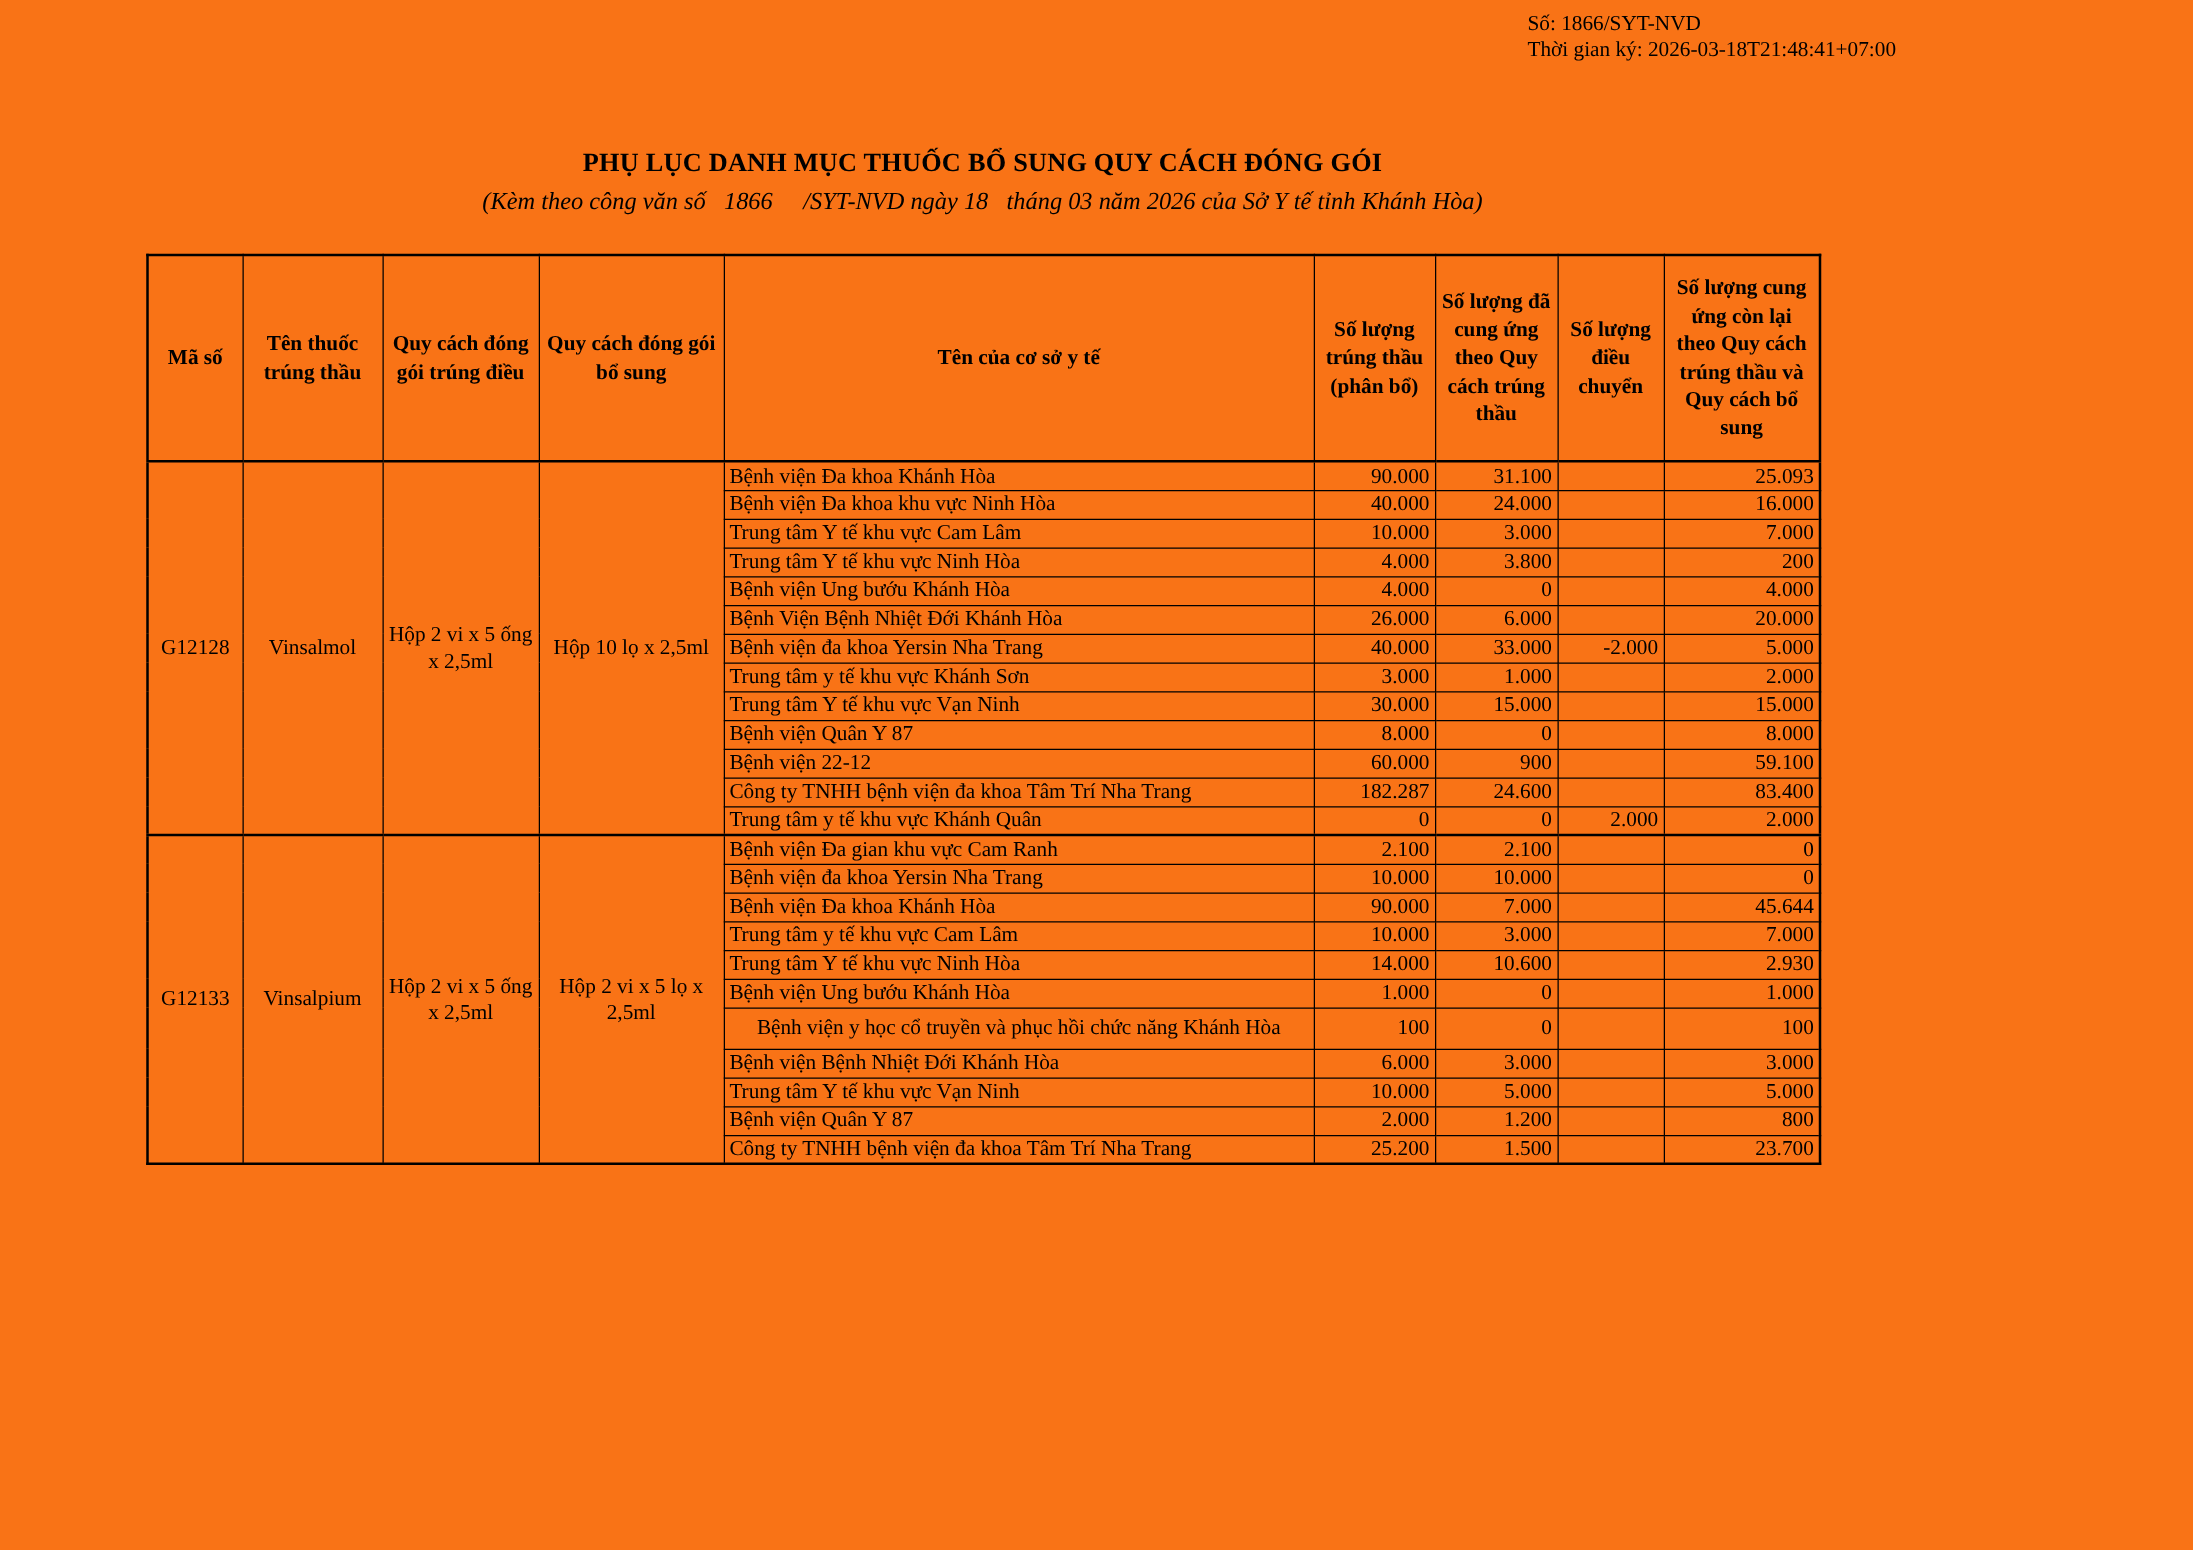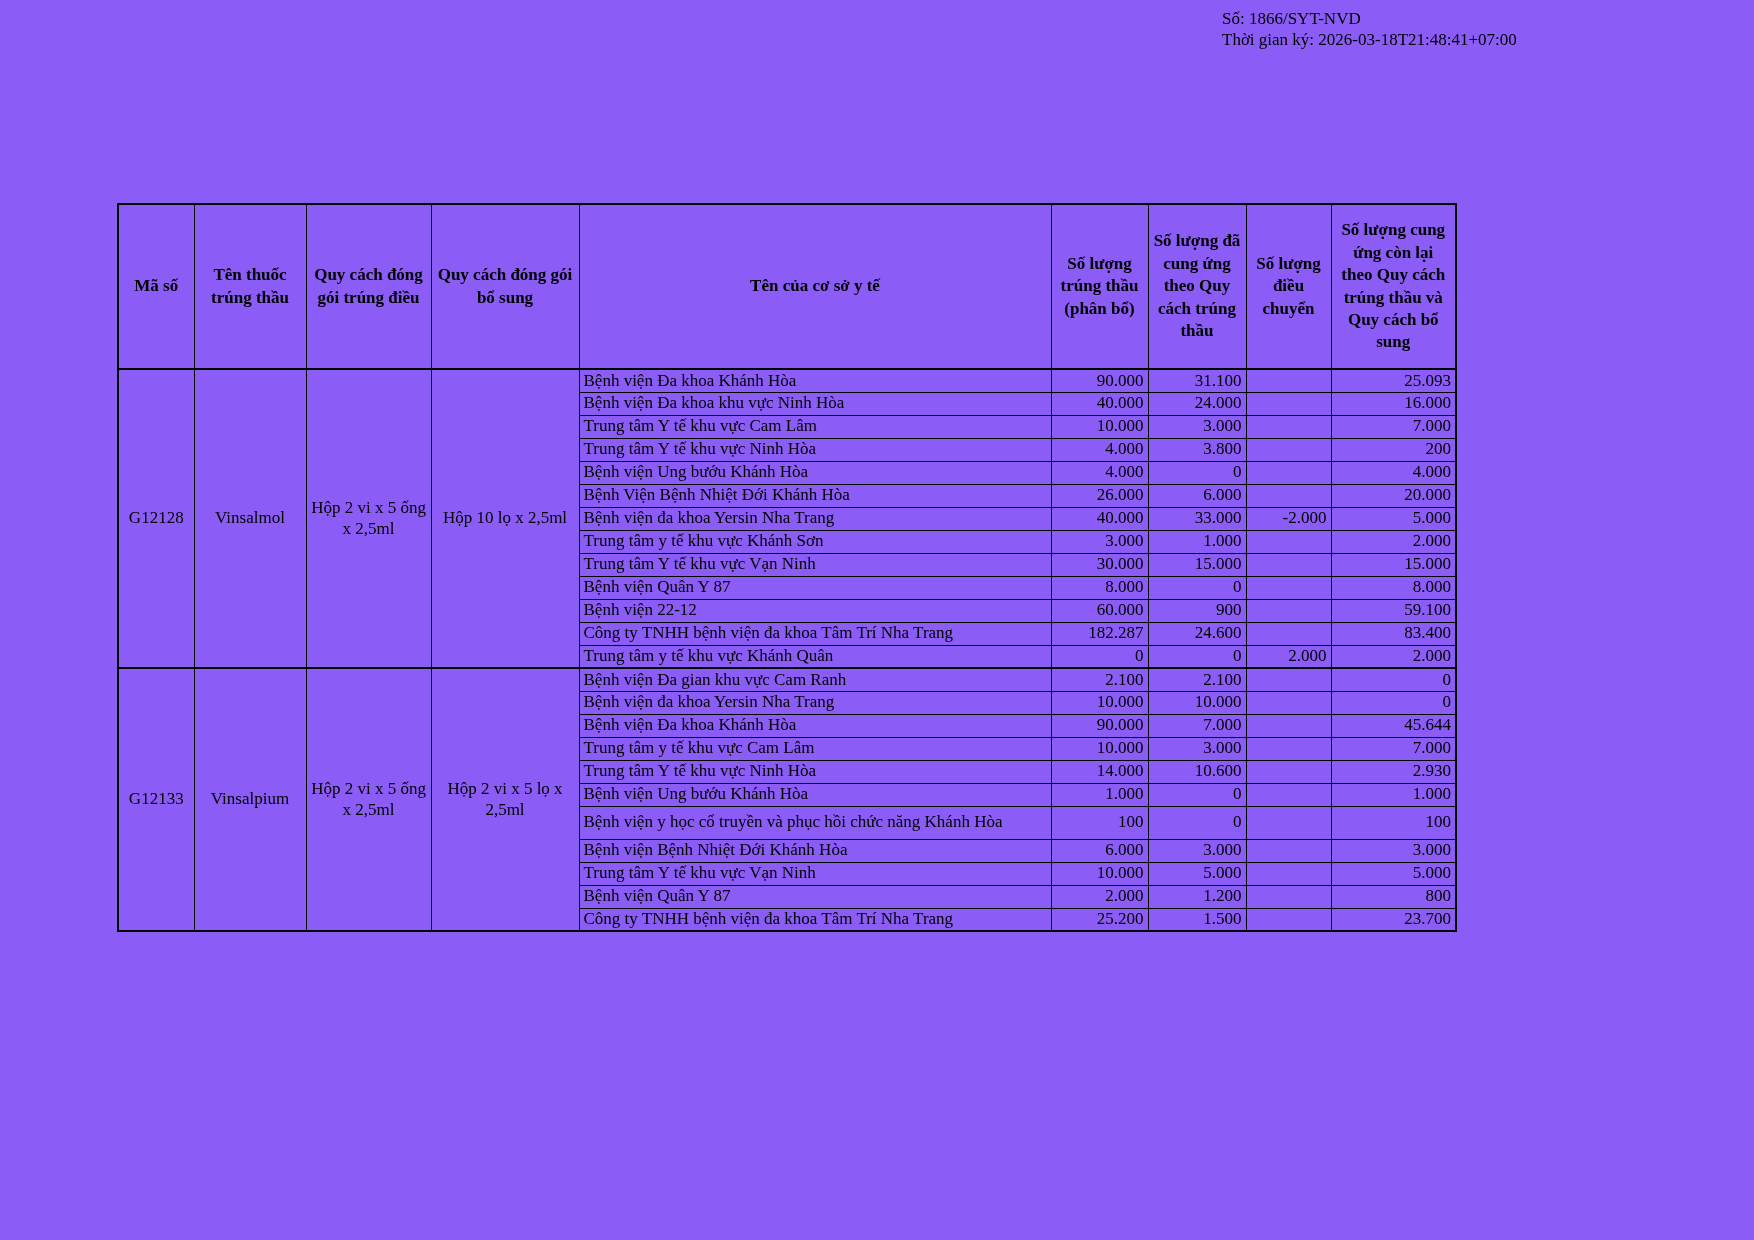--- a/index.html
+++ b/index.html
@@ -4,21 +4,21 @@
 <style>
   * { margin: 0; padding: 0; box-sizing: border-box; }
   html, body { background: #ffffff; }
   body {
     width: 1754px; height: 1240px;
     font-family: "Liberation Serif", serif;
     color: #000;
     position: relative;
     overflow: hidden;
   }
-  .page { position: absolute; inset: 0; background: #8b5cf6; }
+  .page { position: absolute; inset: 0; background: #f97316; }
 
   .doc-meta {
     position: absolute;
     top: 8px; left: 1222px;
     font-size: 17px; line-height: 21px;
     text-align: left;
   }
 
   .heading-wrap {
     position: absolute;
@@ -65,20 +65,24 @@
 </head>
 <body>
 
 <div class="page">
 
   <div class="doc-meta">
     <div>Số: 1866/SYT-NVD</div>
     <div>Thời gian ký: 2026-03-18T21:48:41+07:00</div>
   </div>
 
+  <div class="heading-wrap">
+    <div class="doc-title">PHỤ LỤC DANH MỤC THUỐC BỔ SUNG QUY CÁCH ĐÓNG GÓI</div>
+    <div class="doc-subtitle">(Kèm theo công văn số   1866     /SYT-NVD ngày 18   tháng 03 năm 2026 của Sở Y tế tỉnh Khánh Hòa)</div>
+  </div>
 
   <div class="table-wrap">
     <table class="main">
       <colgroup>
         <col style="width:76px">
           <col style="width:112px">
           <col style="width:125px">
         <col style="width:148px">
           <col style="width:472px">
           <col style="width:97px">
@@ -235,21 +239,21 @@
             <td class="num">2.930</td>
           </tr>
           <tr>
             <td class="left">Bệnh viện Ung bướu Khánh Hòa</td>
             <td class="num">1.000</td>
             <td class="num">0</td>
             <td class="num"></td>
             <td class="num">1.000</td>
           </tr>
           <tr>
-            <td class="left" style="height: 33px;">Bệnh viện y học cổ truyền và phục hồi chức năng Khánh Hòa</td>
+            <td class="left" style="height: 33px; text-align: center;">Bệnh viện y học cổ truyền và phục hồi chức năng Khánh Hòa</td>
             <td class="num" style="height: 33px;">100</td>
             <td class="num" style="height: 33px;">0</td>
             <td class="num" style="height: 33px;"></td>
             <td class="num" style="height: 33px;">100</td>
           </tr>
           <tr>
             <td class="left">Bệnh viện Bệnh Nhiệt Đới Khánh Hòa</td>
             <td class="num">6.000</td>
             <td class="num">3.000</td>
             <td class="num"></td>

